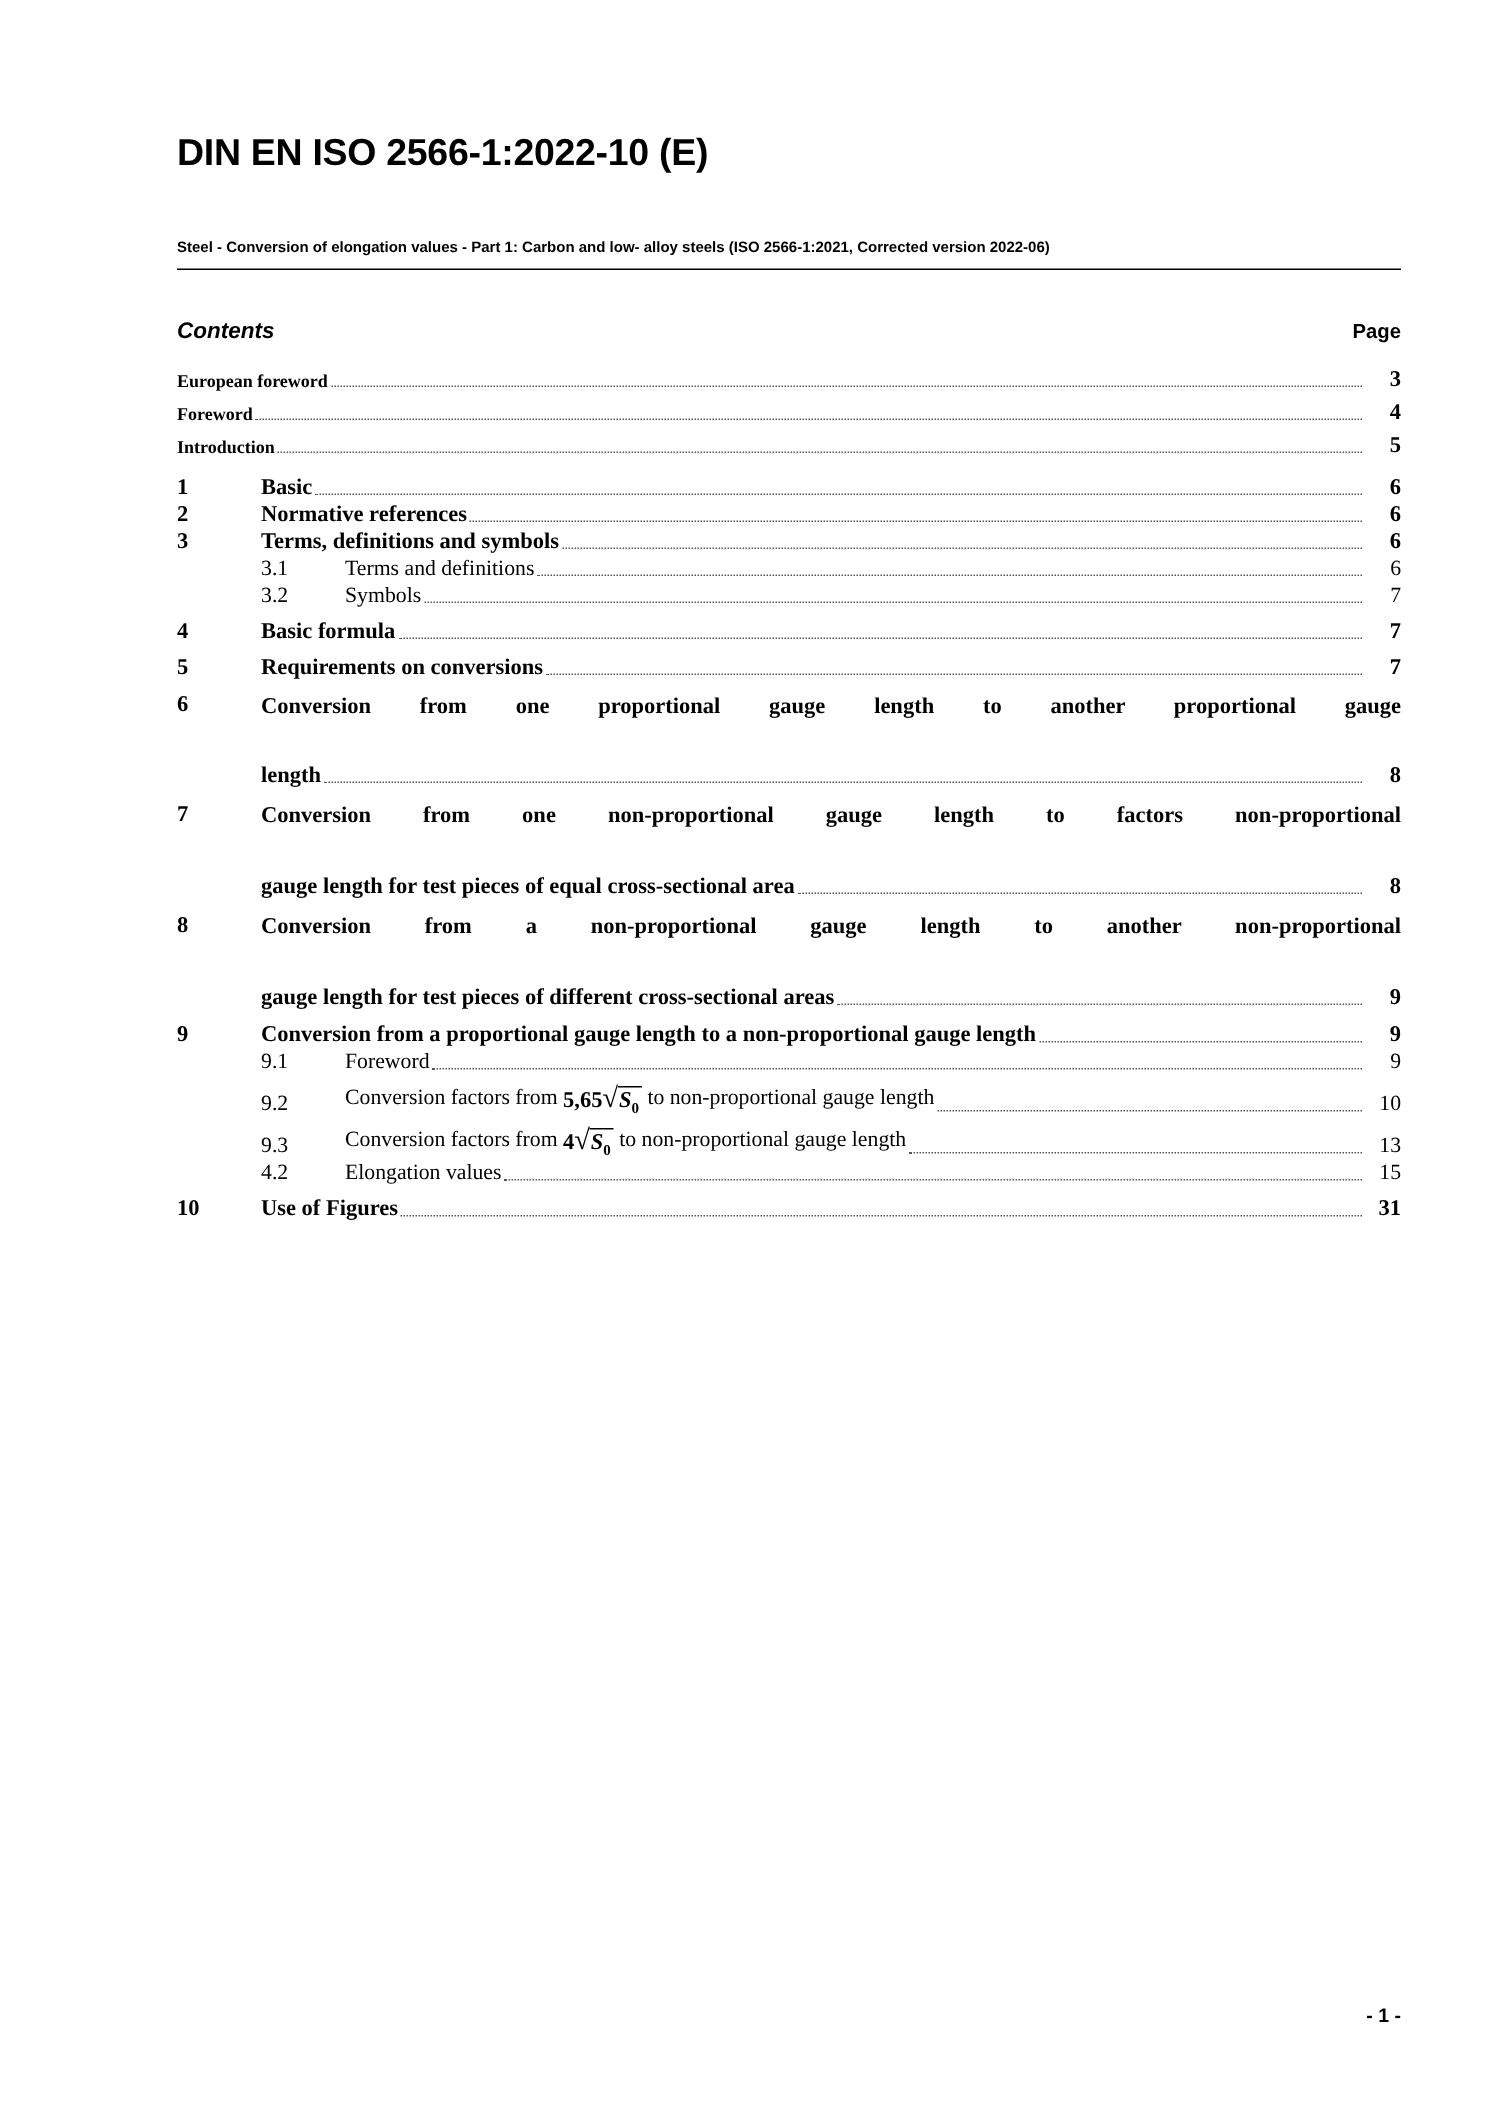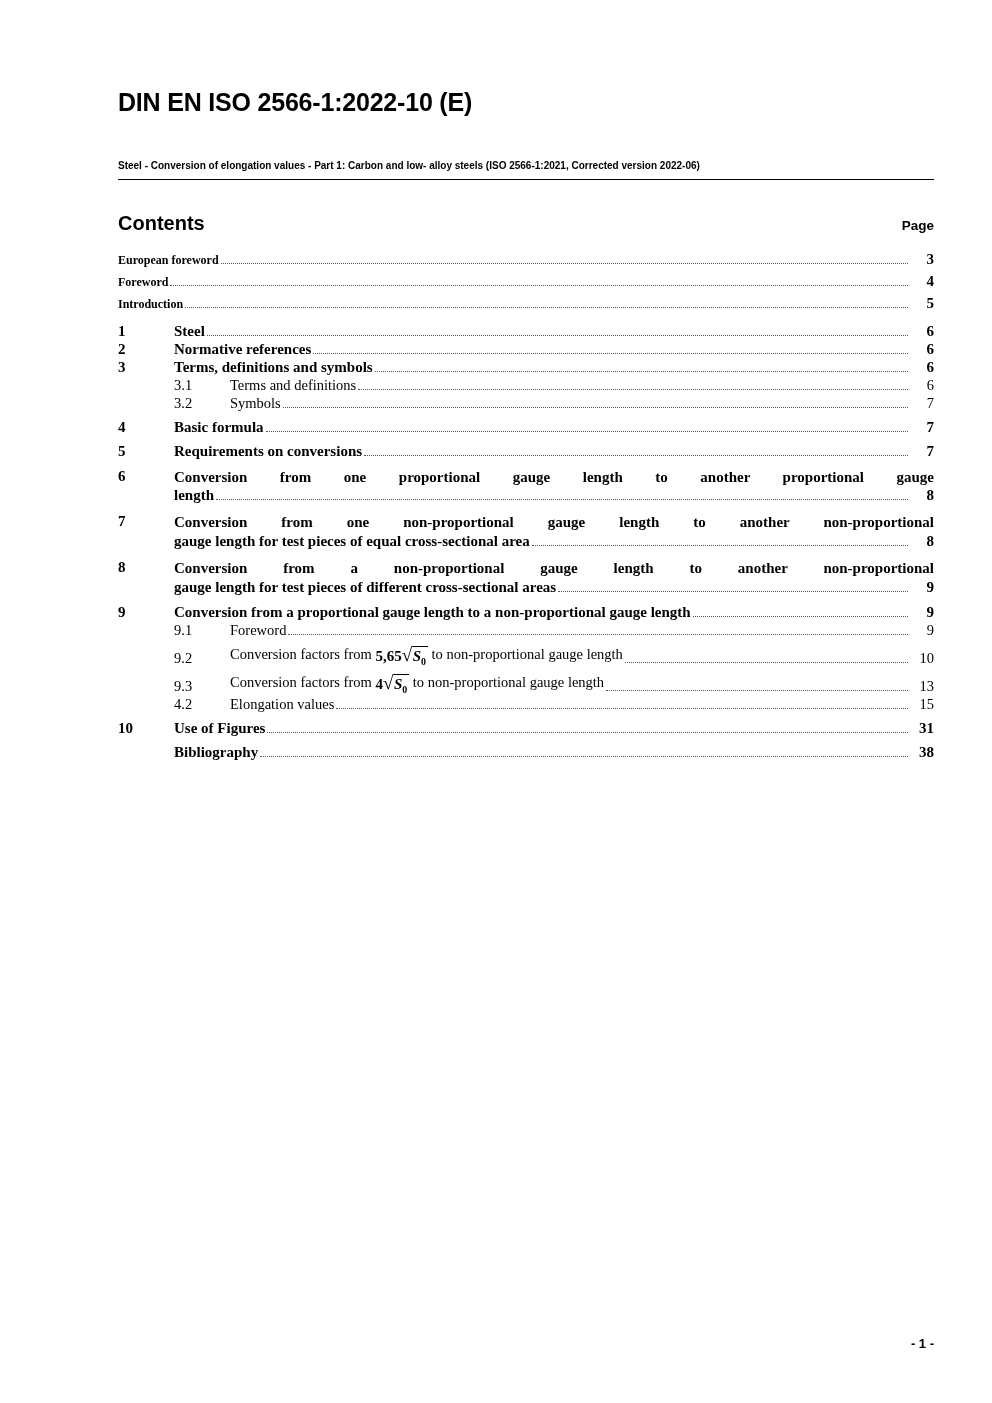--- a/index.html
+++ b/index.html
@@ -48,21 +48,22 @@
   }
   .contents-head {
     display: flex;
     align-items: baseline;
     justify-content: space-between;
     margin-top: 32px;
   }
   .contents-title {
     font-family: "Liberation Sans", sans-serif;
     font-weight: bold;
-    font-size: 20px;
+    font-size: 15px;
+    font-style: italic;
   }
   .page-label {
     font-family: "Liberation Sans", sans-serif;
     font-weight: bold;
     font-size: 13.5px;
   }
 
   .toc {
     margin-top: 16px;
     width: 816px;
@@ -136,20 +137,21 @@
     line-height: 1.38;
   }
   .toc-line2-wrap {
     display: flex;
     align-items: flex-end;
   }
   .toc-line2 {
     font-weight: bold;
     font-size: 15px;
     white-space: nowrap;
+    margin-top: 28px;
   }
 
   .spacer-sm { height: 6px; }
 
   
   .math {
     font-family: "Liberation Serif", serif;
     font-weight: bold;
     font-style: normal;
     display: inline-block;
@@ -229,21 +231,21 @@
       <div class="toc-row front">
         <div class="toc-text">Introduction</div>
         <div class="dots"></div>
         <div class="toc-page">5</div>
       </div>
 
       <div class="spacer-sm"></div>
 
       <div class="toc-row">
         <div class="toc-num lvl1">1</div>
-        <div class="toc-text">Steel</div>
+        <div class="toc-text">Basic</div>
         <div class="dots"></div>
         <div class="toc-page">6</div>
       </div>
 
       <div class="toc-row">
         <div class="toc-num lvl1">2</div>
         <div class="toc-text">Normative references</div>
         <div class="dots"></div>
         <div class="toc-page">6</div>
       </div>
@@ -299,21 +301,21 @@
             <div class="toc-page">8</div>
           </div>
         </div>
       </div>
 
       <div class="spacer-sm"></div>
 
       <div class="toc-row multi">
         <div class="toc-num lvl1">7</div>
         <div class="toc-block">
-          <div class="toc-line1">Conversion from one non-proportional gauge length to another non-proportional</div>
+          <div class="toc-line1">Conversion from one non-proportional gauge length to factors non-proportional</div>
           <div class="toc-line2-wrap">
             <div class="toc-line2">gauge length for test pieces of equal cross-sectional area</div>
             <div class="dots"></div>
             <div class="toc-page">8</div>
           </div>
         </div>
       </div>
 
       <div class="spacer-sm"></div>
 
@@ -386,24 +388,18 @@
 
       <div class="toc-row">
         <div class="toc-num lvl1">10</div>
         <div class="toc-text">Use of Figures</div>
         <div class="dots"></div>
         <div class="toc-page">31</div>
       </div>
 
       <div class="spacer-sm"></div>
 
-      <div class="toc-row">
-        <div class="toc-num lvl1"></div>
-        <div class="toc-text">Bibliography</div>
-        <div class="dots"></div>
-        <div class="toc-page">38</div>
-      </div>
 
     </div>
   </div>
 
   <div class="footer-page">- 1 -</div>
 </div>
 
 </body></html>

